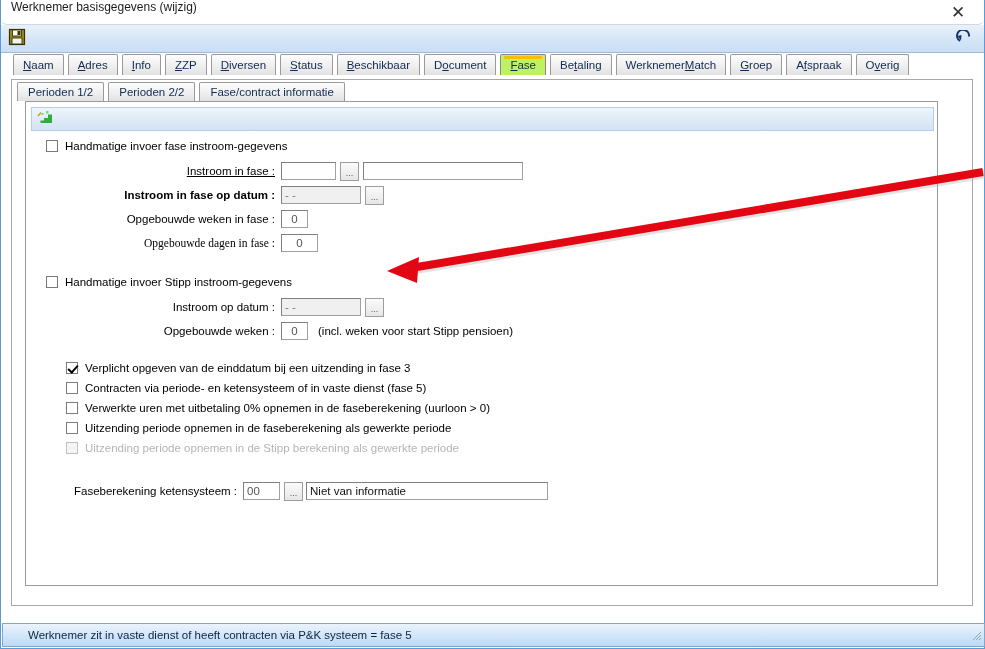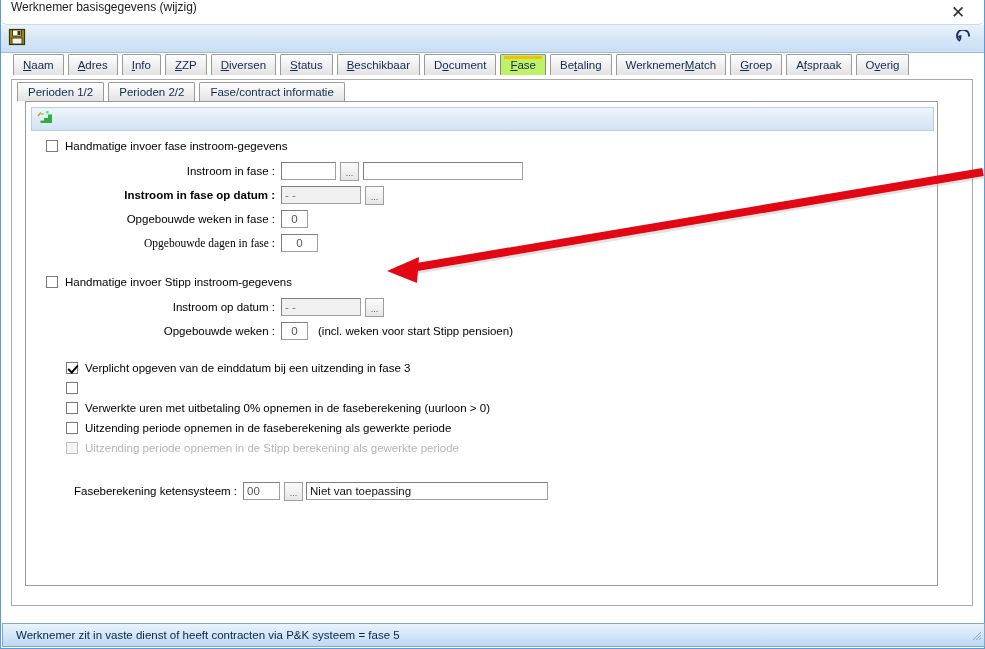--- a/index.html
+++ b/index.html
@@ -263,21 +263,21 @@
     width: 983px; height: 24px;
     background: linear-gradient(to bottom,#eaf3fc 0%, #cfe4f8 60%, #bcd9f4 100%);
     border: 1px solid #7fa8cd;
     display: flex;
     align-items: center;
     z-index: 10;
   }
   #status-text {
     font-size: 11.5px;
     color: #0b2545;
-    padding-left: 13px;
+    padding-left: 25px;
     white-space: nowrap;
   }
   #resize-grip { position:absolute; right: 2px; bottom: 1px; }
 </style>
 </head>
 <body>
 
 <div id="window">
 
   <div id="titlebar">
@@ -377,21 +377,21 @@
     </div>
 
     <div id="form">
 
       <div class="chk-row" id="fase-manual-row" style="margin-left:20px;">
         <span class="chk" id="fase-manual-chk"></span>
         <span class="chk-label">Handmatige invoer fase instroom-gegevens</span>
       </div>
 
       <div class="field-row" style="margin-top:4px;">
-        <span class="field-label" style="width:255px;">Instroom in fase :</span>
+        <span class="field-label" style="width:255px;text-decoration:underline;">Instroom in fase :</span>
         <span class="inp" style="width:55px;"></span>
         <span class="ell-btn">...</span>
         <span class="inp" style="width:160px;margin-left:4px;"></span>
       </div>
 
       <div class="field-row" style="margin-top:2px;">
         <span class="field-label" style="width:255px;font-weight:bold;">Instroom in fase op datum :</span>
         <span class="inp readonly" style="width:80px;">-  -</span>
         <span class="ell-btn">...</span>
       </div>
@@ -423,40 +423,41 @@
         <span class="hint">(incl. weken voor start Stipp pensioen)</span>
       </div>
 
       <div id="options-list" style="margin-left:40px;margin-top:16px;">
           <div class="chk-row">
             <span class="chk checked"></span>
             <span class="chk-label">Verplicht opgeven van de einddatum bij een uitzending in fase 3</span>
           </div>
           <div class="chk-row">
             <span class="chk"></span>
+            <span class="chk-label">Contracten via periode- en ketensysteem of in vaste dienst (fase 5)</span>
           </div>
           <div class="chk-row">
             <span class="chk"></span>
             <span class="chk-label">Verwerkte uren met uitbetaling 0% opnemen in de faseberekening (uurloon &gt; 0)</span>
           </div>
           <div class="chk-row">
             <span class="chk"></span>
             <span class="chk-label">Uitzending periode opnemen in de faseberekening als gewerkte periode</span>
           </div>
           <div class="chk-row disabled">
             <span class="chk disabled"></span>
             <span class="chk-label">Uitzending periode opnemen in de Stipp berekening als gewerkte periode</span>
           </div>
         </div>
 
       <div class="field-row" style="margin-left:48px;margin-top:22px;">
         <span style="white-space:nowrap;padding-right:6px;">Faseberekening ketensysteem :</span>
         <span class="inp" style="width:37px;">00</span>
         <span class="ell-btn">...</span>
-        <span class="inp" style="width:242px;margin-left:3px;color:#111;">Niet van toepassing</span>
+        <span class="inp" style="width:242px;margin-left:3px;color:#111;">Niet van informatie</span>
       </div>
 
     </div>
   </div>
 
   <svg id="arrow-overlay" viewBox="0 0 985 649">
     <g>
       <line x1="984" y1="174" x2="412" y2="270" stroke="#b0b0b0" stroke-width="9" opacity="0.35"></line>
       <line x1="982" y1="172" x2="410" y2="268" stroke="#e30613" stroke-width="8" stroke-linecap="butt"></line>
       <polygon points="386,271 418,257 416,283" fill="#e30613"></polygon>

